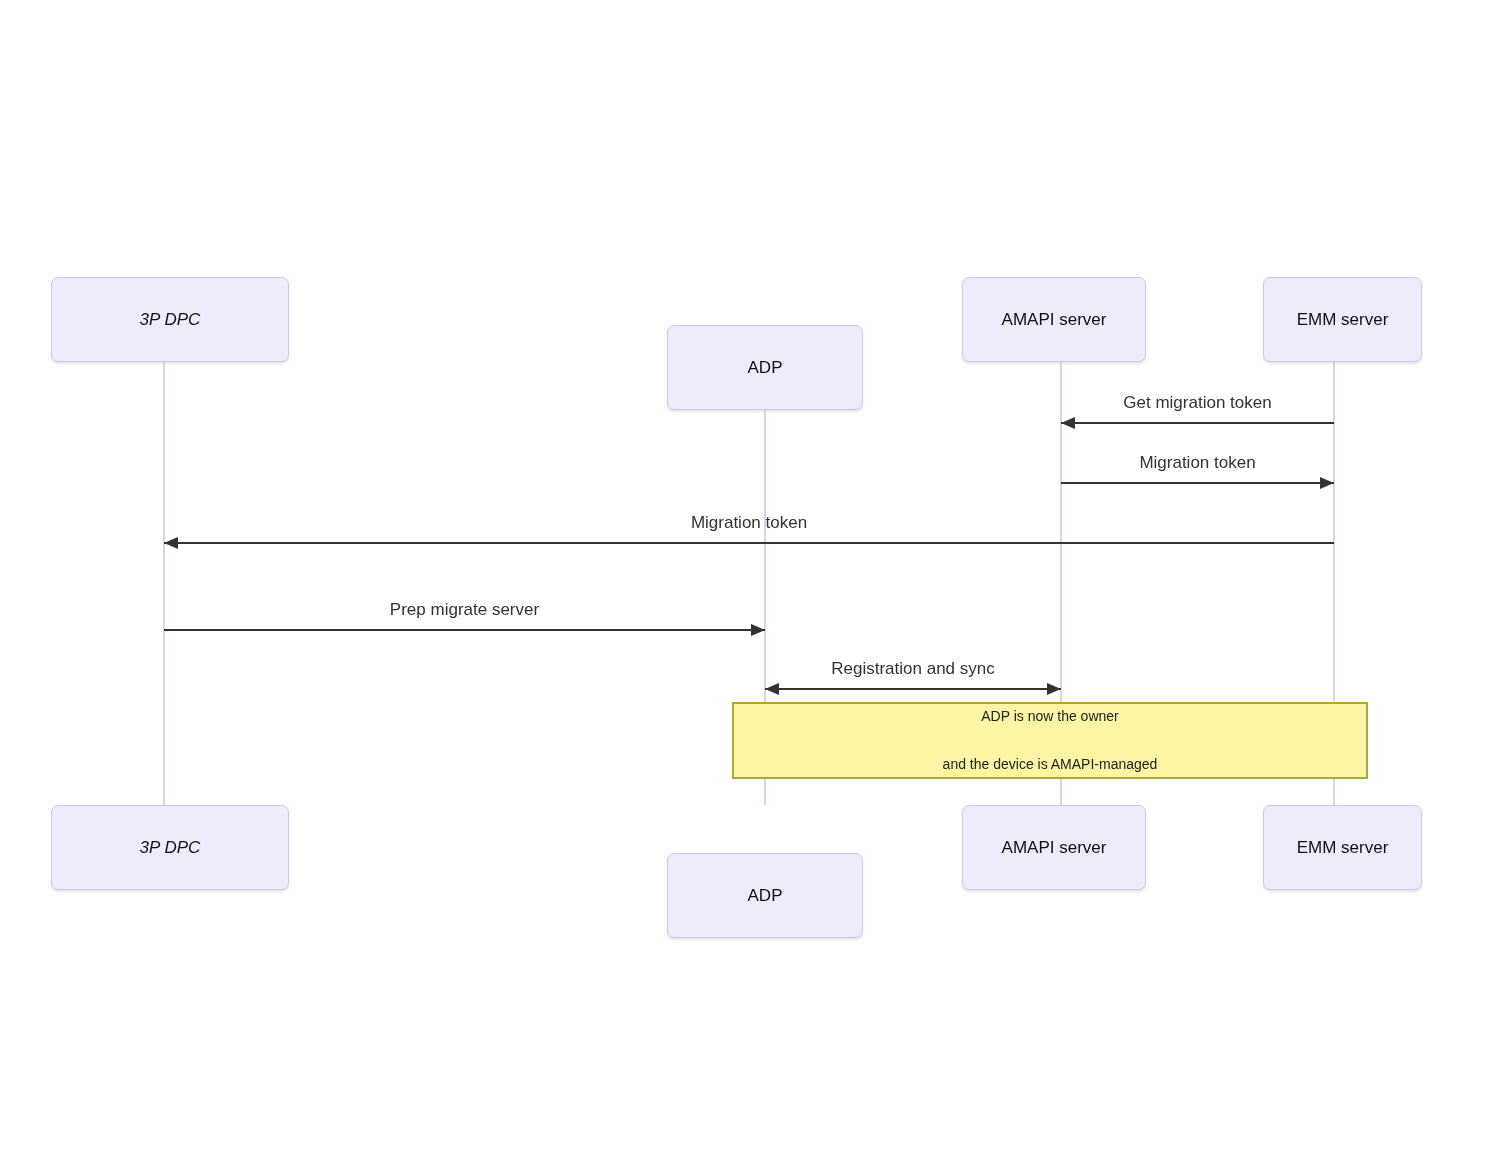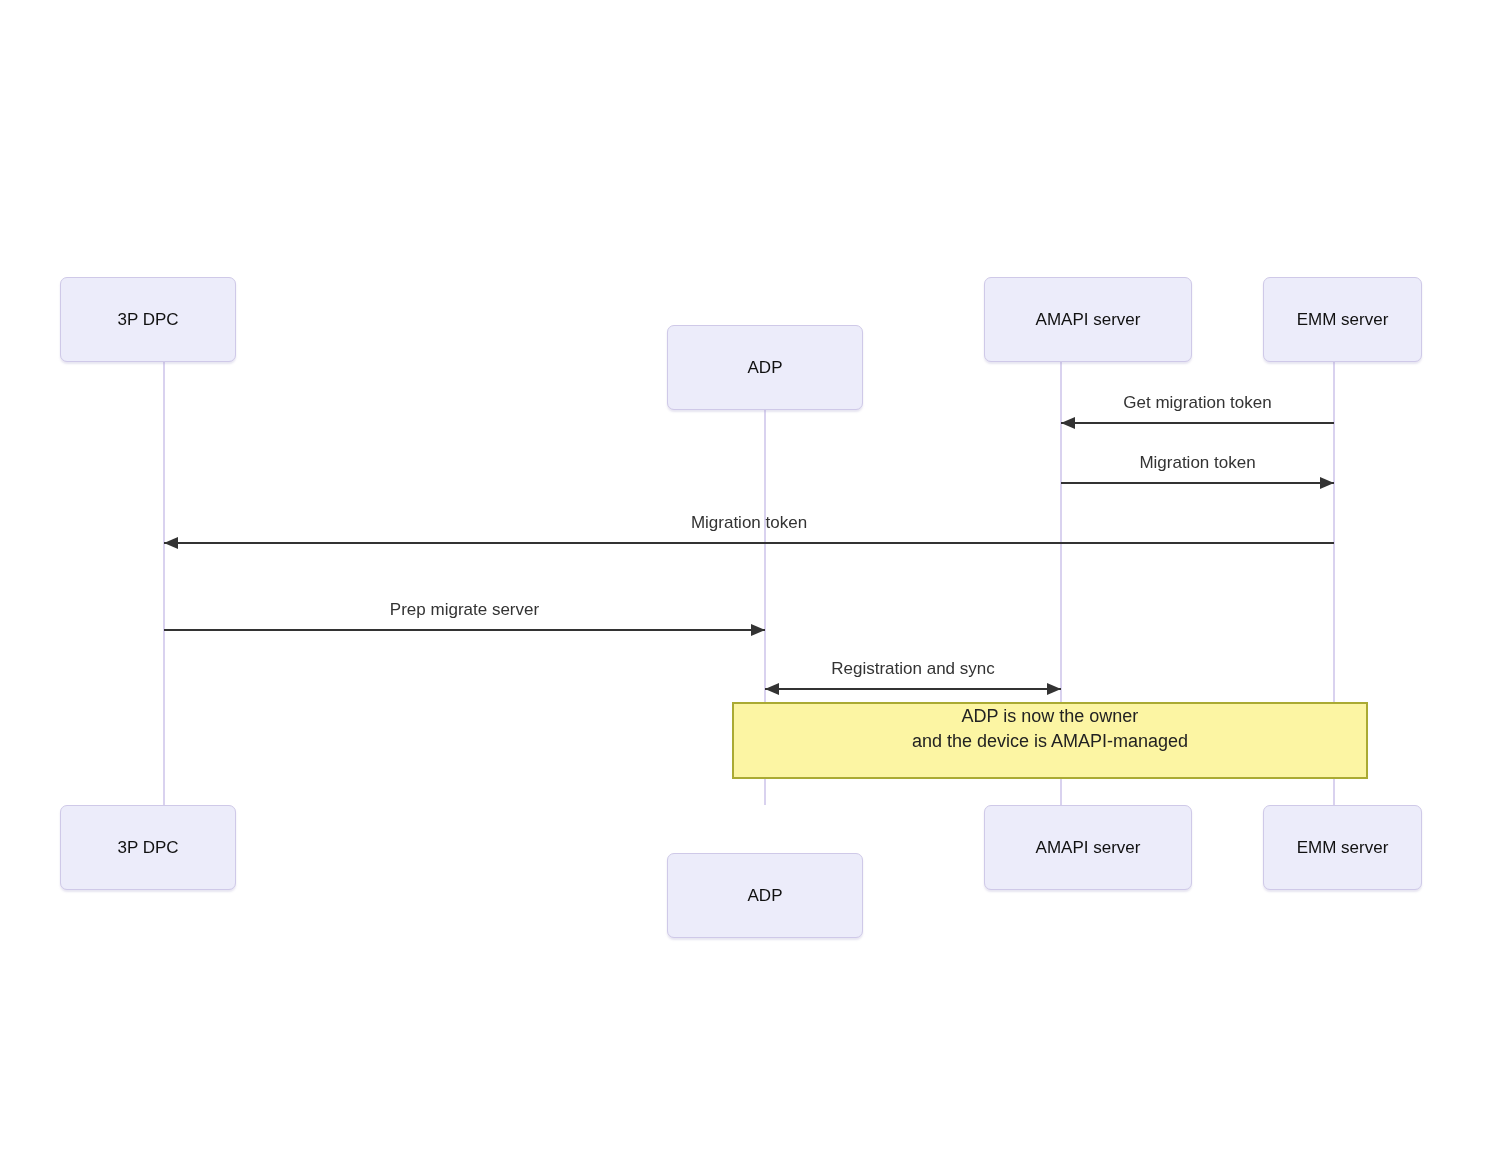--- a/index.html
+++ b/index.html
@@ -45,23 +45,23 @@
     align-items: center;
     justify-content: center;
     box-shadow: 0 2px 2px rgba(160,150,200,0.25);
   }
   .actor-box span {
     font-size: 17px;
     color: var(--actor-text);
   }
   .actor-top { top: 277px; }
   .actor-bottom { top: 805px; }
-  .a1 { left: 60px;   width: 176px; }
+  .a1 { left: 51px;   width: 238px; font-style: italic; }
   .a2 { left: 667px;  width: 196px; margin-top: 48px; }
-  .a3 { left: 962px;  width: 208px; margin-left: 22px; }
+  .a3 { left: 962px;  width: 184px; }
   .a4 { left: 1263px; width: 159px; }
 
   .message {
     position: absolute;
     height: 2px;
     background: var(--arrow);
   }
   .msg-label {
     position: absolute;
     left: 0;
@@ -104,22 +104,22 @@
     left: 732px;
     top: 702px;
     width: 636px;
     height: 77px;
     background: var(--note-fill);
     border: 2px solid var(--note-border);
     box-sizing: border-box;
     display: flex;
     flex-direction: column;
     align-items: center;
-    justify-content: flex-start;
-    font-size: 18px;
+    justify-content: space-between;
+    font-size: 14px;
     line-height: 25px;
     color: var(--note-text);
     text-align: center;
   }
 </style>
 </head>
 <body>
 
 <div class="diagram">
 

